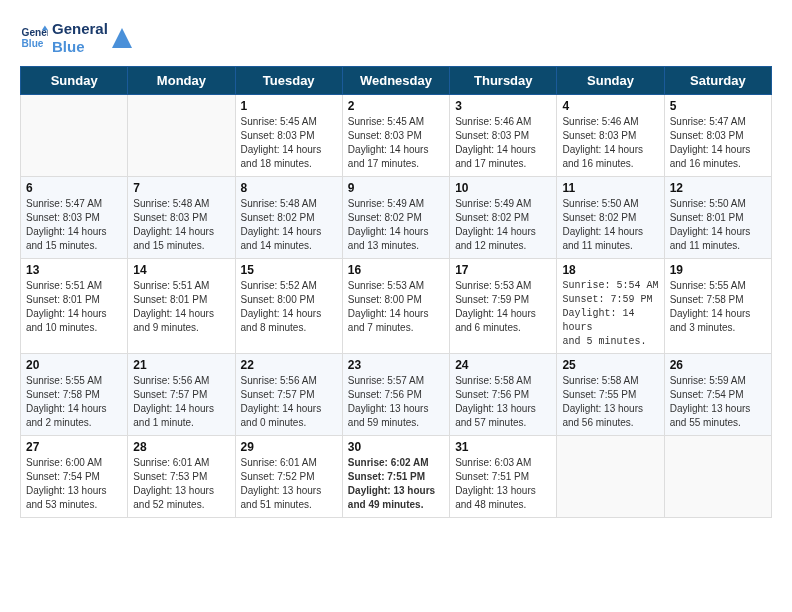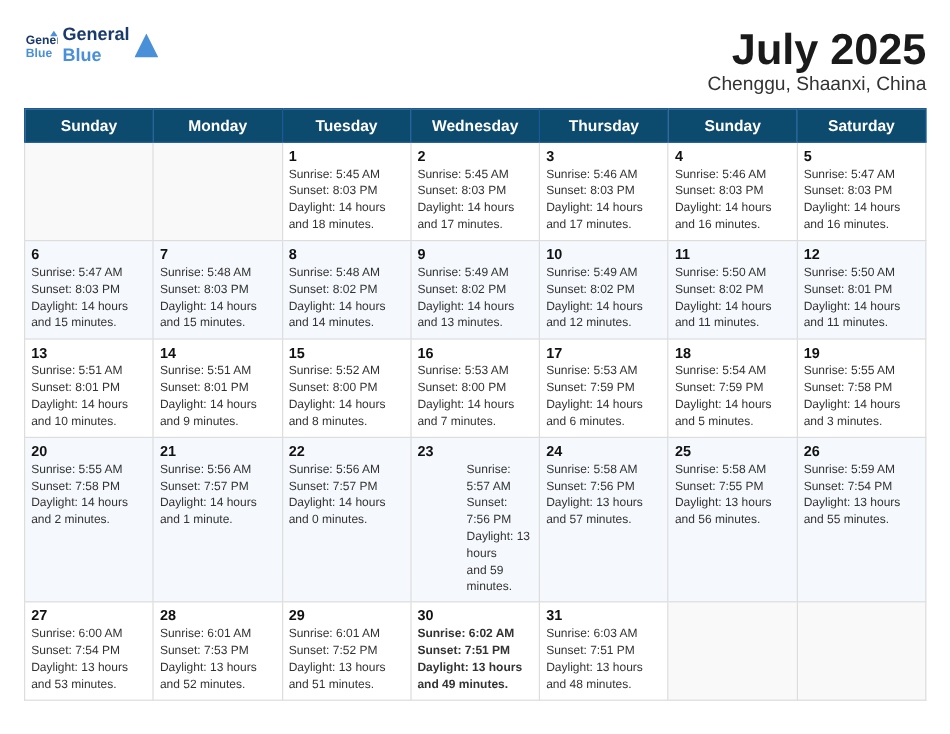--- a/index.html
+++ b/index.html
@@ -97,24 +97,20 @@
       <polygon points="28,8 36,8 32,2" fill="#4a90d9"></polygon>
     </svg>
     <div style="line-height:1.2">
       <div style="font-size:15px;font-weight:bold;color:#1a3a6b;">General</div>
       <div style="font-size:15px;font-weight:bold;color:#4a90d9;">Blue</div>
     </div>
     <svg width="20" height="20" viewBox="0 0 20 20">
       <polygon points="0,20 20,20 10,0" fill="#4a90d9"></polygon>
     </svg>
   </div>
-  <div class="title-area">
-    <div class="main-title">July 2025</div>
-    <div class="subtitle">Chenggu, Shaanxi, China</div>
-  </div>
 </div>
 
 <table class="calendar">
   <thead>
     <tr id="cal-header">
         <th>Sunday</th>
         <th>Monday</th>
         <th>Tuesday</th>
         <th>Wednesday</th>
         <th>Thursday</th>
@@ -244,21 +240,21 @@
         </td>
         <td>
           <div class="day-num">17</div>
           <div class="cell-info" style="white-space: pre-line;">Sunrise: 5:53 AM
 Sunset: 7:59 PM
 Daylight: 14 hours
 and 6 minutes.</div>
         </td>
         <td>
           <div class="day-num">18</div>
-          <div class="cell-info" style="white-space: pre-line;">Sunrise: 5:54 AM
+          <div class="cell-info" style="white-space: pre-line; font-family: Liberation Mono, monospace;">Sunrise: 5:54 AM
 Sunset: 7:59 PM
 Daylight: 14 hours
 and 5 minutes.</div>
         </td>
         <td>
           <div class="day-num">19</div>
           <div class="cell-info" style="white-space: pre-line;">Sunrise: 5:55 AM
 Sunset: 7:58 PM
 Daylight: 14 hours
 and 3 minutes.</div>
@@ -281,21 +277,21 @@
         </td>
         <td>
           <div class="day-num">22</div>
           <div class="cell-info" style="white-space: pre-line;">Sunrise: 5:56 AM
 Sunset: 7:57 PM
 Daylight: 14 hours
 and 0 minutes.</div>
         </td>
         <td>
           <div class="day-num">23</div>
-          <div class="cell-info" style="white-space: pre-line; margin-left: 41px;">Sunrise: 5:57 AM
+          <div class="cell-info" style="white-space: pre-line;">Sunrise: 5:57 AM
 Sunset: 7:56 PM
 Daylight: 13 hours
 and 59 minutes.</div>
         </td>
         <td>
           <div class="day-num">24</div>
           <div class="cell-info" style="white-space: pre-line;">Sunrise: 5:58 AM
 Sunset: 7:56 PM
 Daylight: 13 hours
 and 57 minutes.</div>

